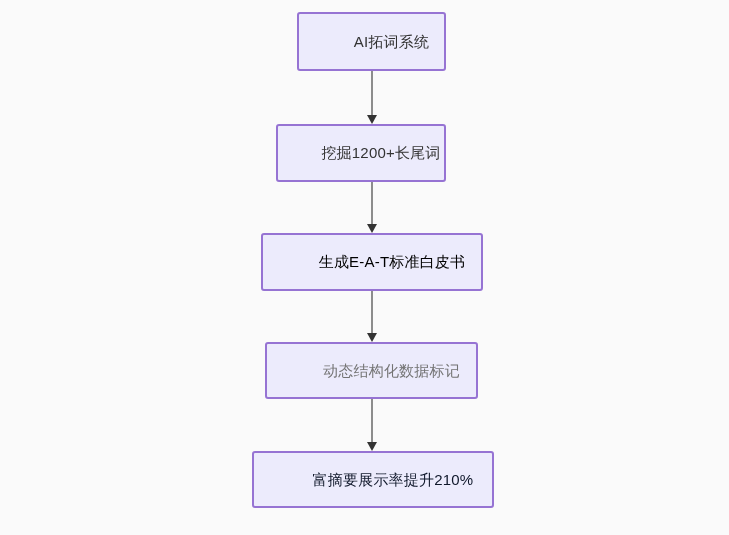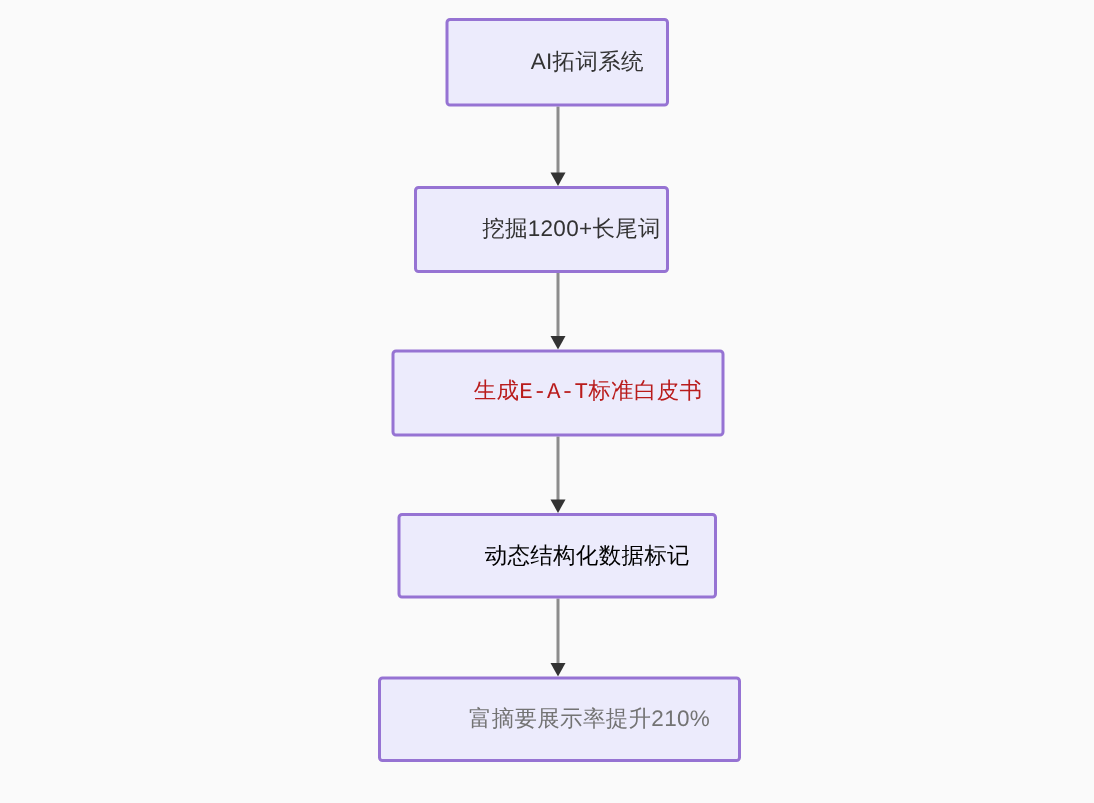--- a/index.html
+++ b/index.html
@@ -80,22 +80,22 @@
     <div class="edge-arrow" style="top: 43px; border-top-color: rgb(51, 51, 51);"></div>
   </div>
 
   <div class="node" id="node-0" style="left: 297px; top: 12px; width: 149px; height: 59px; background: rgb(236, 235, 252); border-color: rgb(150, 115, 211);">
     <span class="node-label" style="color: rgb(51, 51, 51);">AI拓词系统</span>
   </div>
   <div class="node" id="node-1" style="left: 276px; top: 124px; width: 170px; height: 58px; background: rgb(236, 235, 252); border-color: rgb(150, 115, 211);">
     <span class="node-label" style="color: rgb(51, 51, 51);">挖掘1200+长尾词</span>
   </div>
   <div class="node" id="node-2" style="left: 261px; top: 233px; width: 222px; height: 58px; background: rgb(236, 235, 252); border-color: rgb(150, 115, 211);">
-    <span class="node-label" style="color: #b91c1c; font-family: Liberation Mono, monospace;">生成E-A-T标准白皮书</span>
+    <span class="node-label" style="color: #000000;">生成E-A-T标准白皮书</span>
   </div>
   <div class="node" id="node-3" style="left: 265px; top: 342px; width: 213px; height: 57px; background: rgb(236, 235, 252); border-color: rgb(150, 115, 211);">
-    <span class="node-label" style="color: #000000;">动态结构化数据标记</span>
+    <span class="node-label" style="color: #737373;">动态结构化数据标记</span>
   </div>
   <div class="node" id="node-4" style="left: 252px; top: 451px; width: 242px; height: 57px; background: rgb(236, 235, 252); border-color: rgb(150, 115, 211);">
-    <span class="node-label" style="color: #737373;">富摘要展示率提升210%</span>
+    <span class="node-label" style="color: #0f172a;">富摘要展示率提升210%</span>
   </div>
 
 </div>
 
 </body></html>

